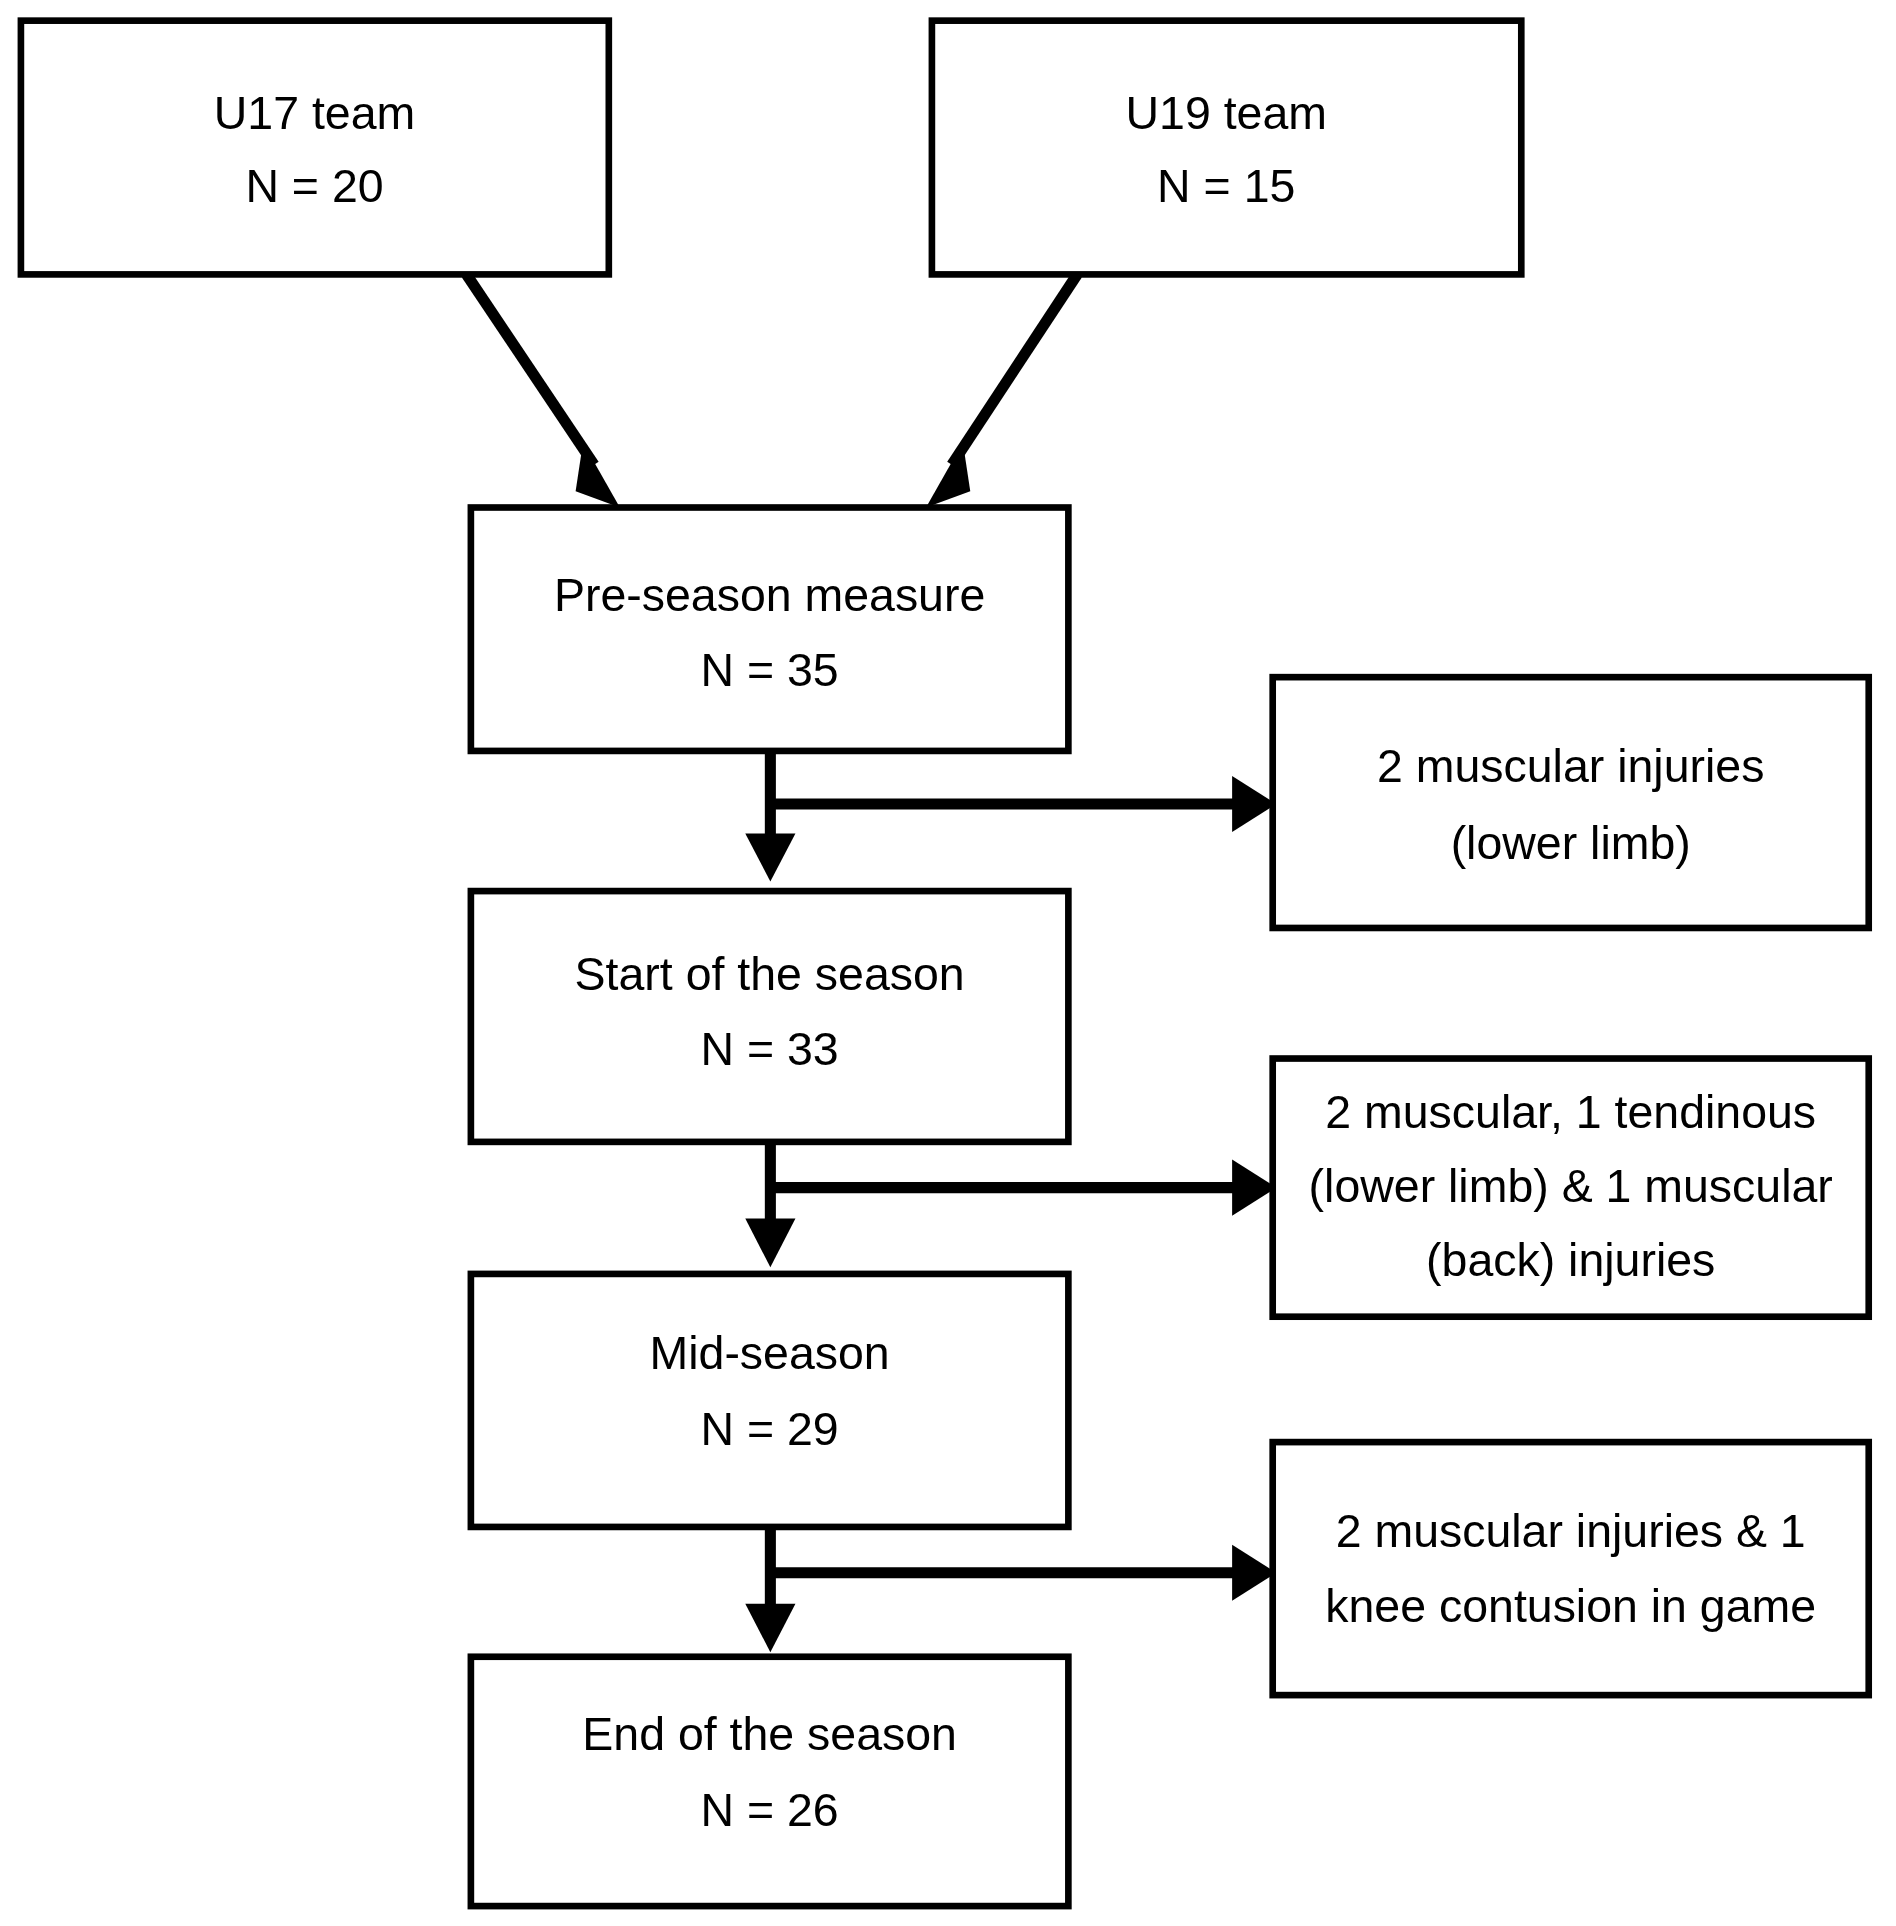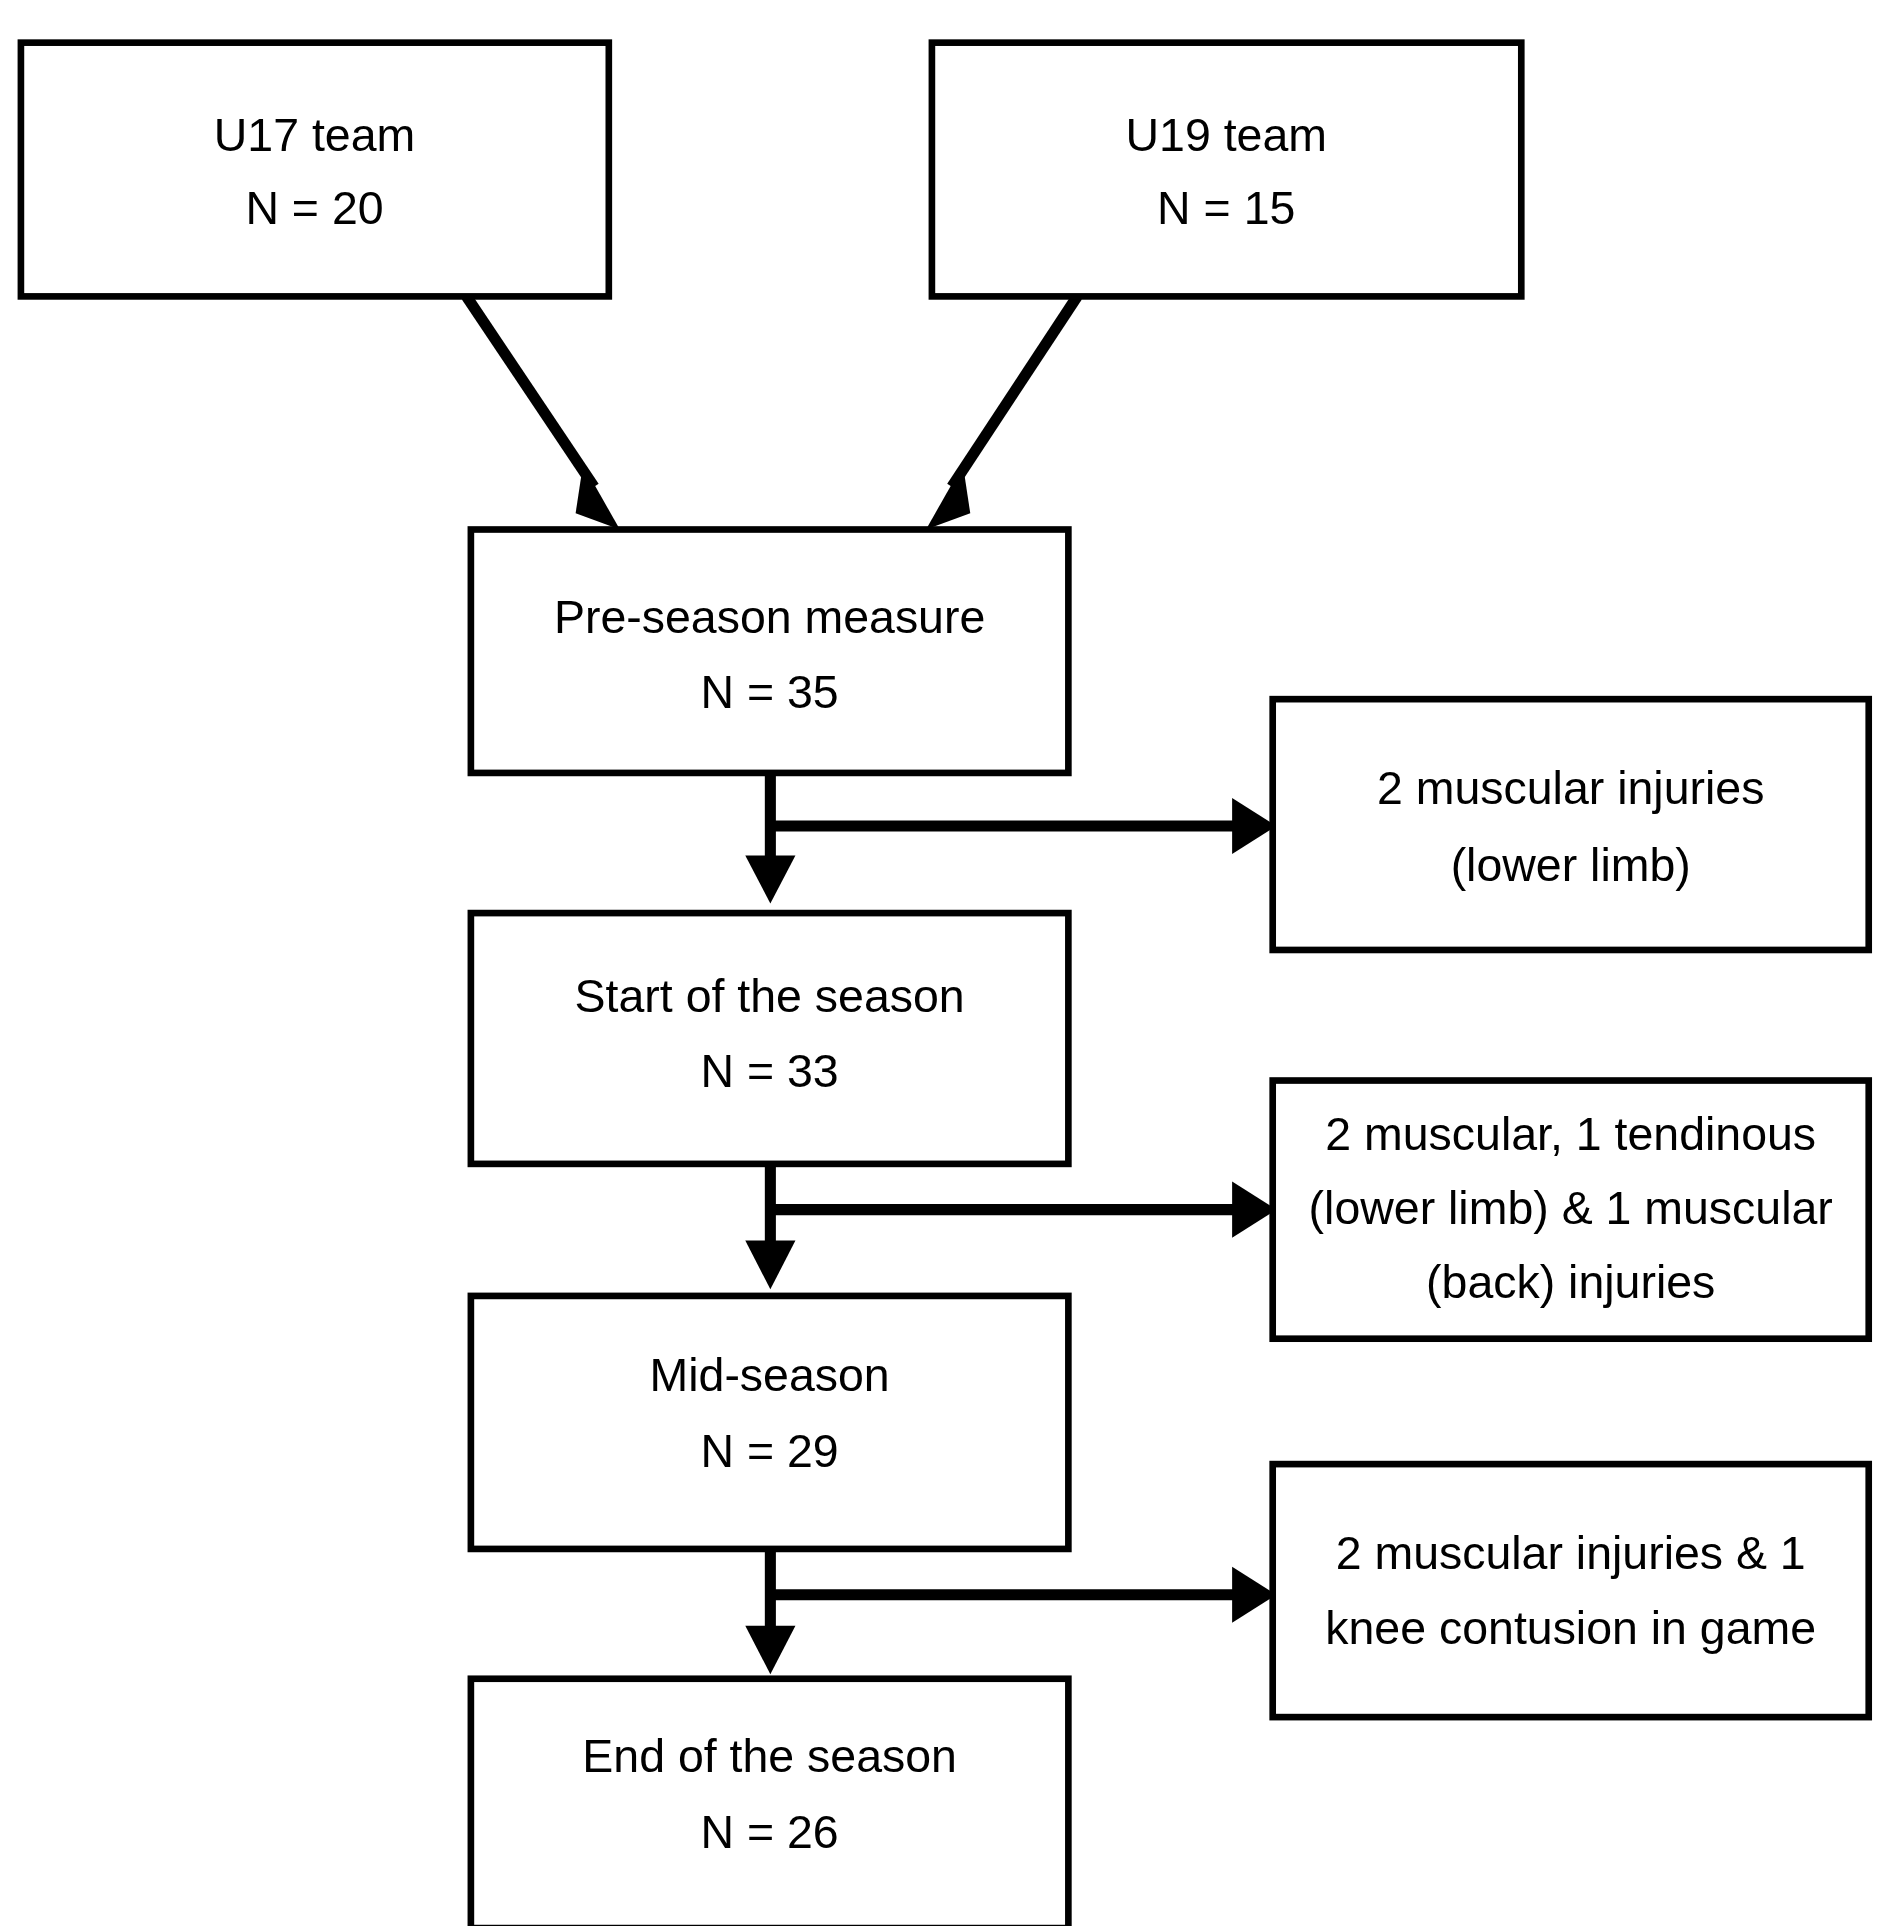--- a/index.html
+++ b/index.html
@@ -11,21 +11,20 @@
     font-family: "Liberation Sans", sans-serif;
     width: 1897px;
     height: 1926px;
     overflow: hidden;
   }
   #flowchart-root {
     position: relative;
     width: 1897px;
     height: 1398px;
     background: #ffffff;
-    margin-top: 22px;
   }
   svg.chart-svg {
     position: absolute;
     top: 0;
     left: 0;
     width: 1897px;
     height: 1926px;
     display: block;
   }
   .node-box {

